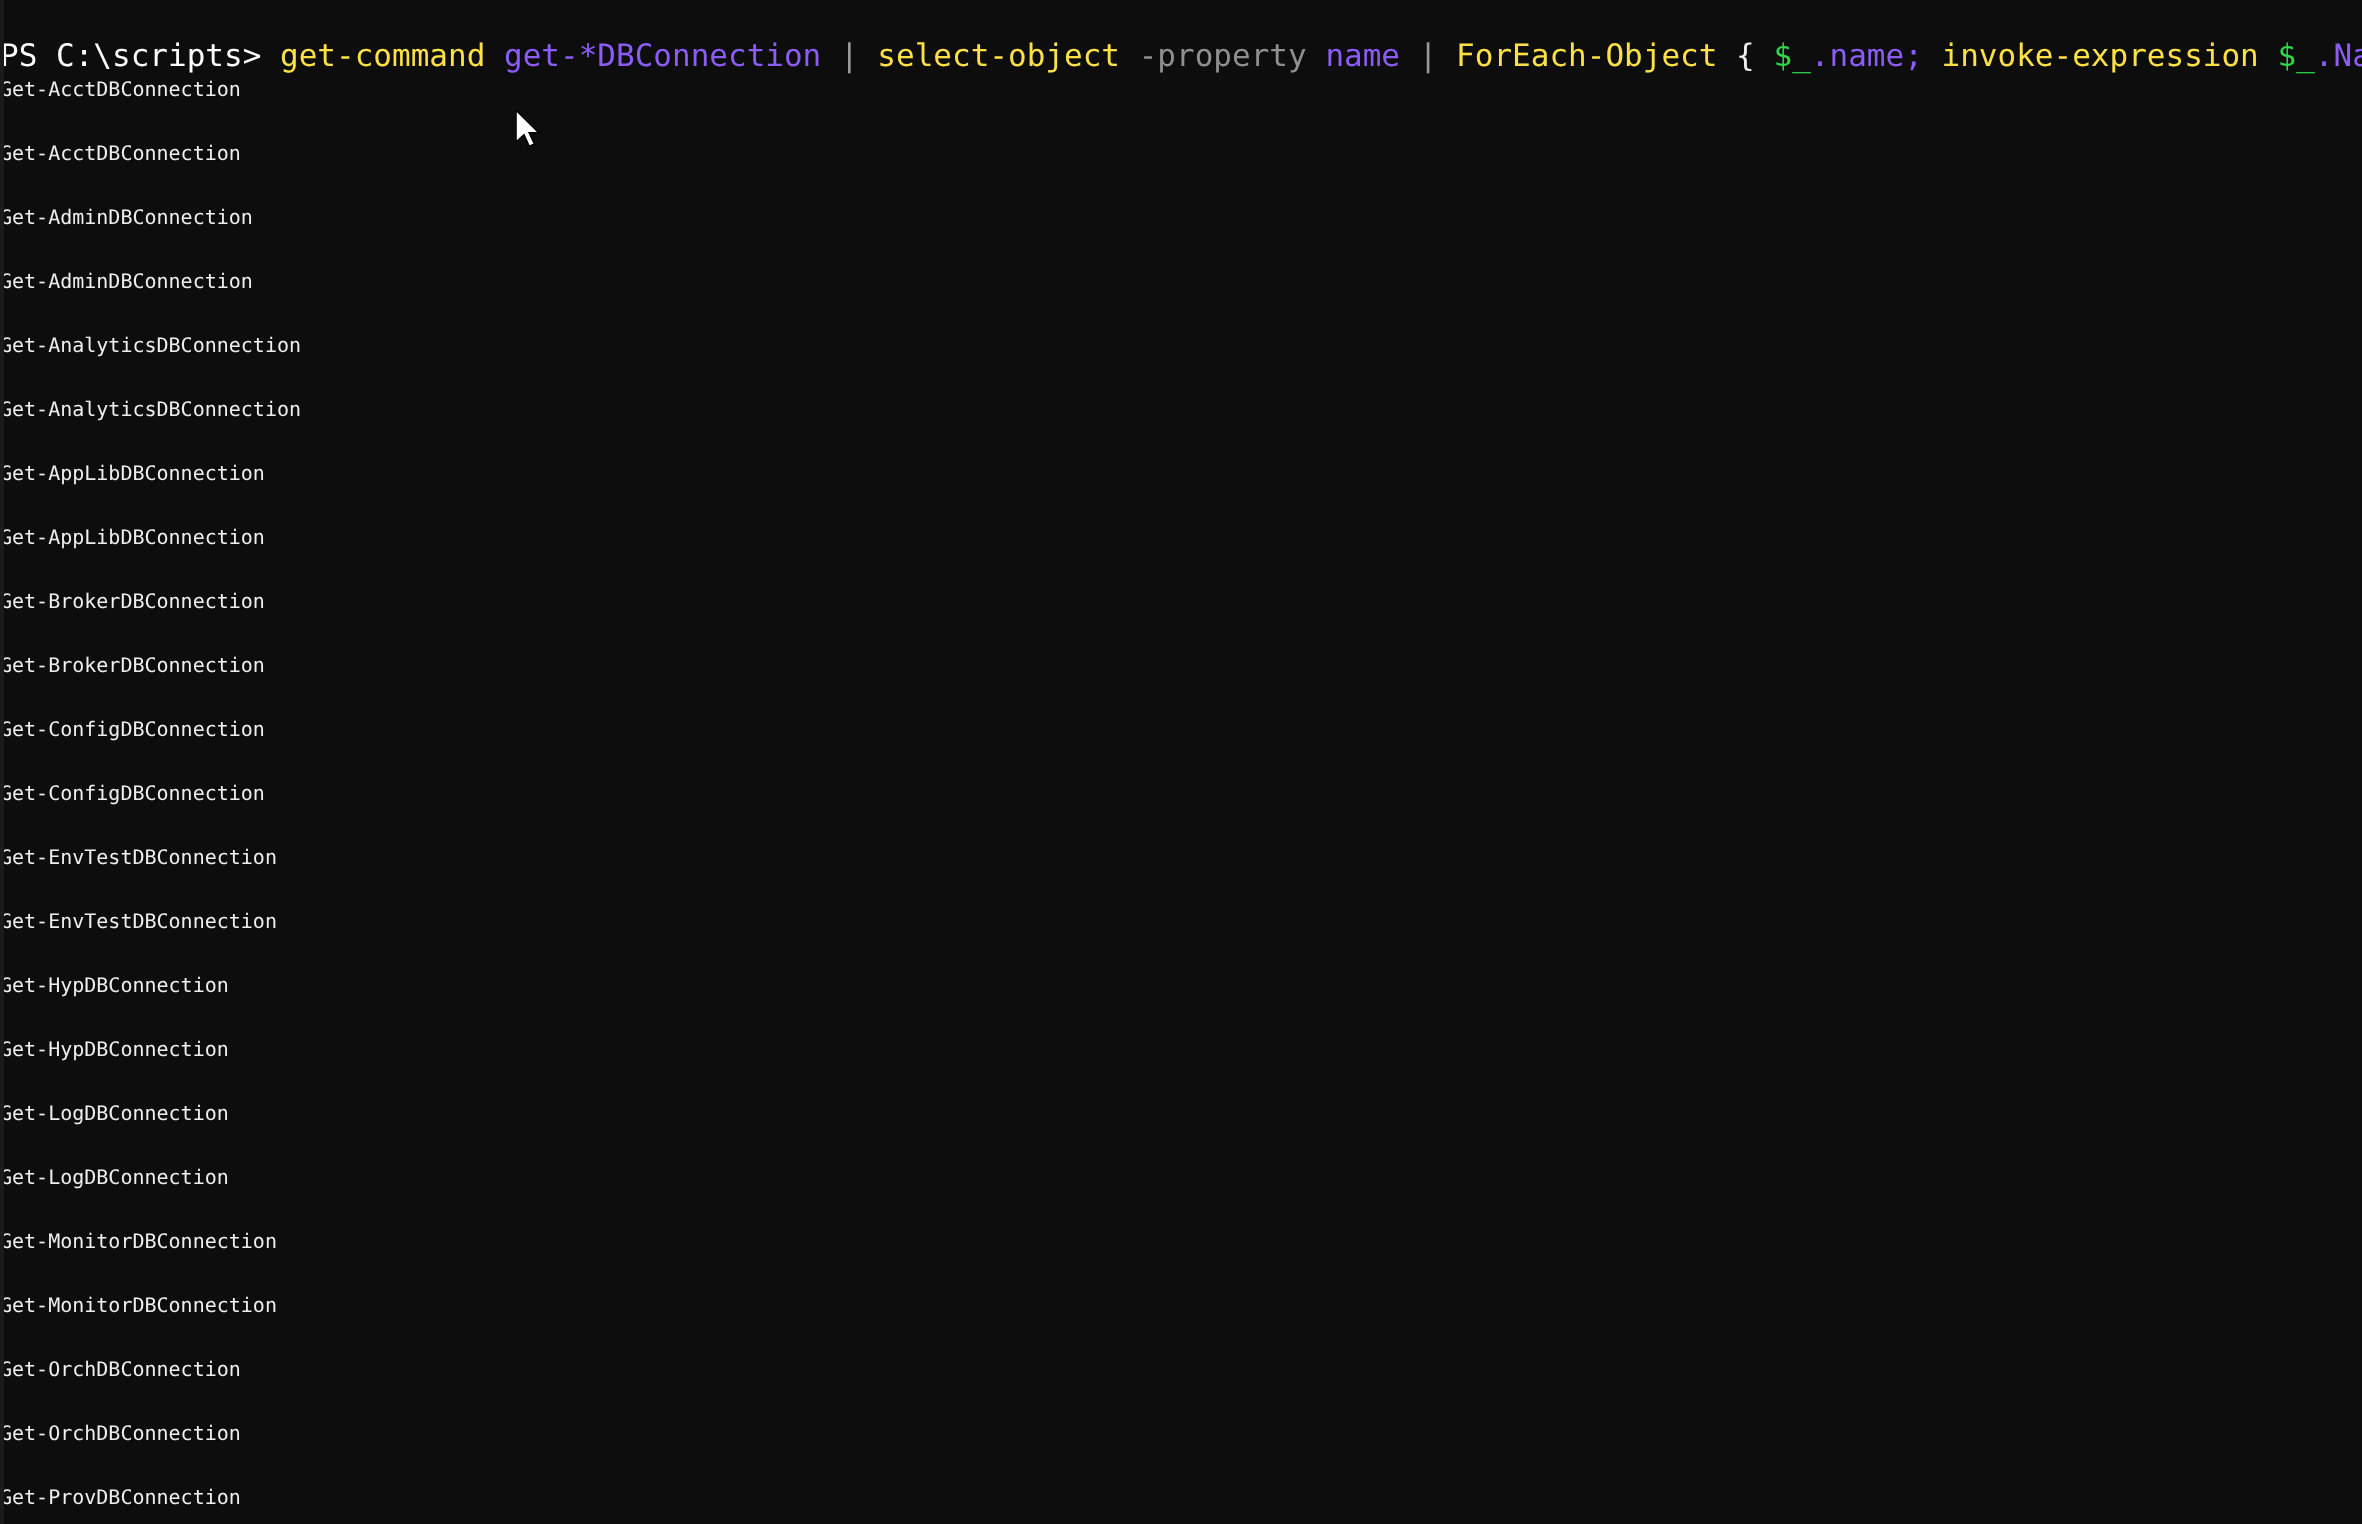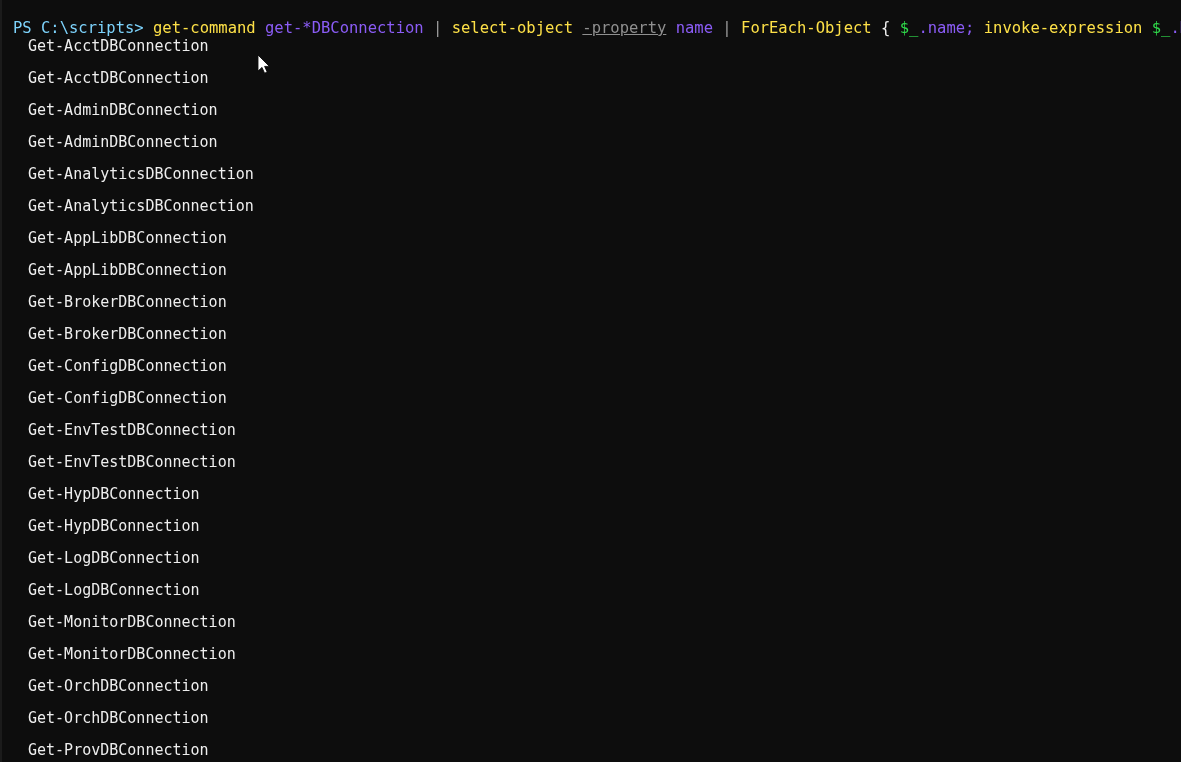--- a/index.html
+++ b/index.html
@@ -49,44 +49,43 @@
     top: 17px;
     white-space: pre;
     font-size: 15.5px;
     line-height: 22px;
     letter-spacing: 0px;
   }
   .cmd-line span {
     white-space: pre;
   }
 
-  .tok-prompt   { color: #7dd3fc; margin-left: 13px; }
+  .tok-prompt   { color: #ffffff; }
   .tok-cmdlet   { color: #fde047; }
   .tok-plain    { color: #8b5cf6; }
-  .tok-param    { color: #8f8f8f; text-decoration: underline; }
+  .tok-param    { color: #8f8f8f; }
   .tok-pipe     { color: #9a9a9a; }
   .tok-var      { color: #2fd84a; }
   .tok-brace    { color: #eeeeee; }
 
   
   .output {
     position: absolute;
     left: 0;
     top: 36px;
     width: 1181px;
   }
   .out-line {
     position: absolute;
     left: 0;
     white-space: pre;
     color: #eeeeee;
-    font-size: 15px;
+    font-size: 10px;
     line-height: 20px;
     letter-spacing: 0px;
-    padding-left: 28px;
   }
 
   
   .mouse-cursor {
     position: absolute;
     left: 258px;
     top: 55px;
     width: 14px;
     height: 22px;
     z-index: 20;

